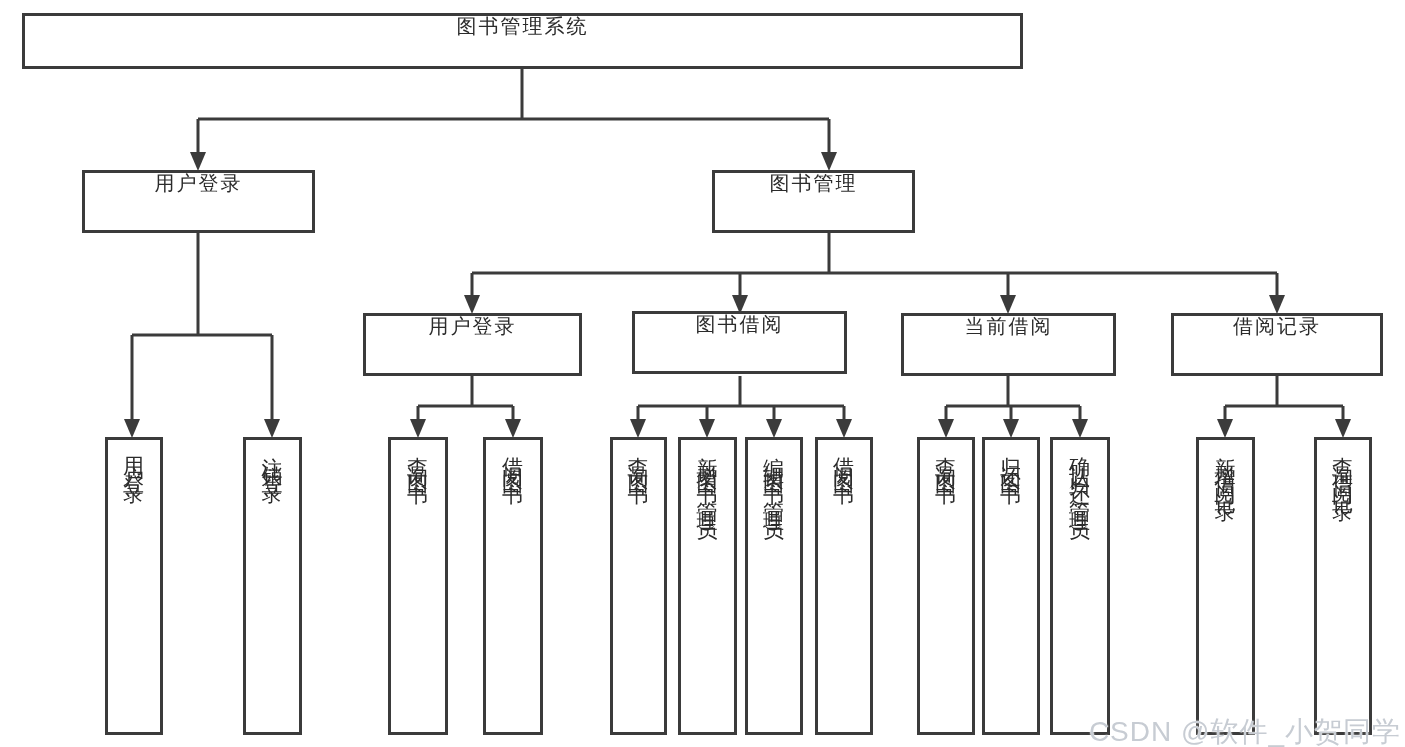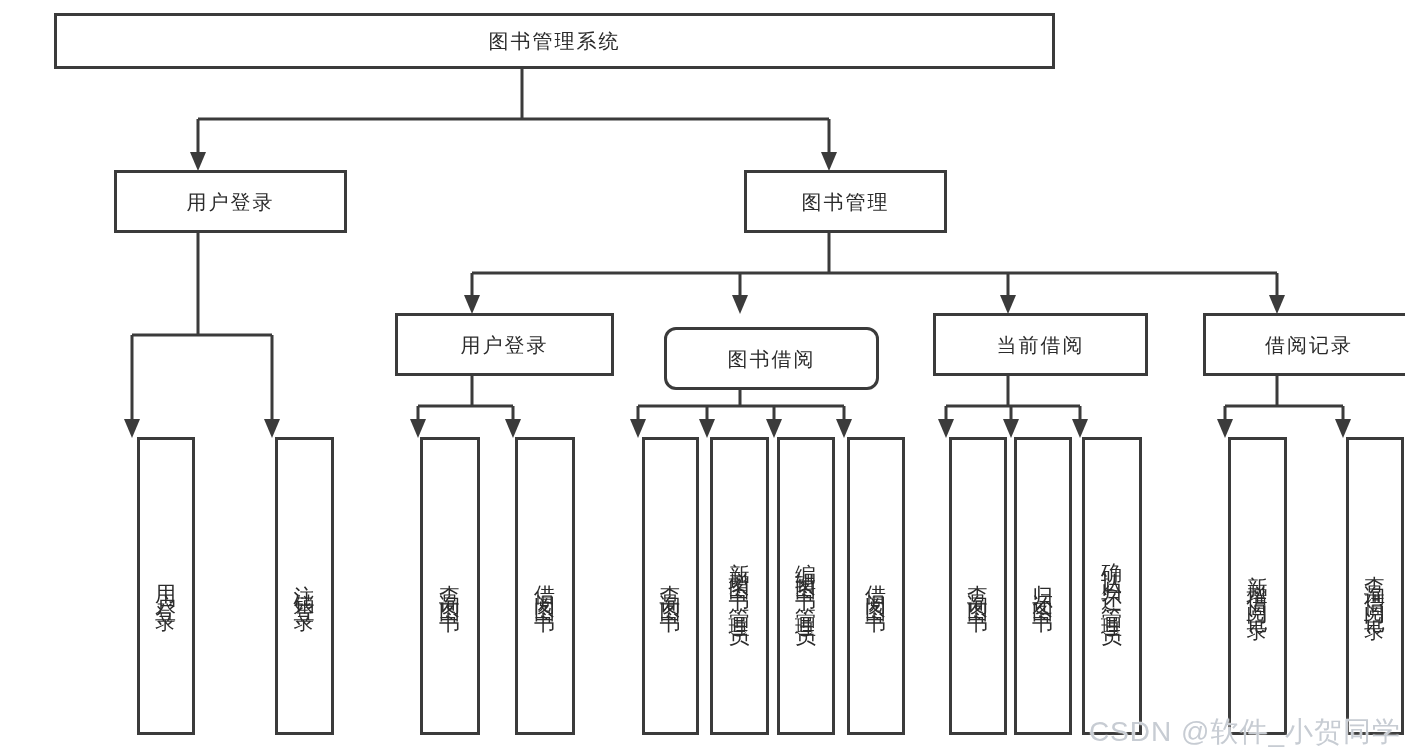--- a/index.html
+++ b/index.html
@@ -16,23 +16,22 @@
     overflow:hidden;
     font-family:"Liberation Sans","DejaVu Sans",sans-serif;
     color:var(--c-text);
   }
   .wires{position:absolute;left:0;top:0;width:1405px;height:747px;pointer-events:none;}
   .box{
     position:absolute;
     box-sizing:border-box;
     border:3px solid var(--c-line);
     background:var(--c-background);
-    display:flex;align-items:center;justify-content:center;
+    display:flex;align-items:flex-start;justify-content:center;
     z-index:2;
-    margin-left:32px;
   }
   .box.h span{
     font-size:20px;line-height:1;letter-spacing:2px;
     color:var(--c-text);white-space:nowrap;
   }
   .box.v span{
     writing-mode:vertical-rl;
     font-size:21px;line-height:1;
     letter-spacing:9px;
     color:var(--c-text);
@@ -94,21 +93,21 @@
   <div class="box h" style="left:82px;top:170px;width:233px;height:63px;">
     <span>用户登录</span>
   </div>
   <div class="box h" style="left:712px;top:170px;width:203px;height:63px;">
     <span>图书管理</span>
   </div>
 
   <div class="box h" style="left:363px;top:313px;width:219px;height:63px;">
     <span>用户登录</span>
   </div>
-  <div class="box h" style="left:632px;top:327px;width:215px;height:63px;border-radius:12px;">
+  <div class="box h" style="left:632px;top:311px;width:215px;height:63px;">
     <span>图书借阅</span>
   </div>
   <div class="box h" style="left:901px;top:313px;width:215px;height:63px;">
     <span>当前借阅</span>
   </div>
   <div class="box h" style="left:1171px;top:313px;width:212px;height:63px;">
     <span>借阅记录</span>
   </div>
 
   <div class="box v" style="left:105px;top:437px;width:58px;height:298px;">

